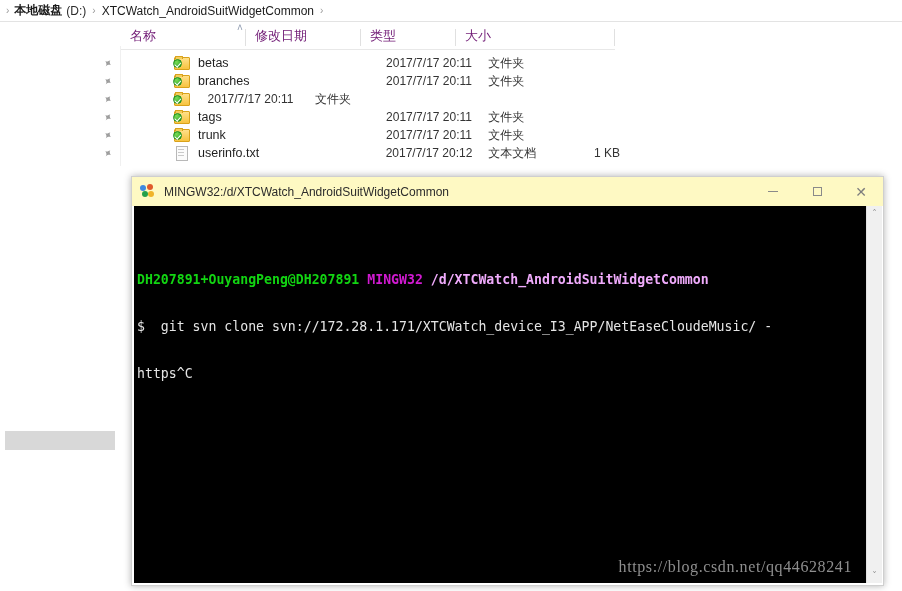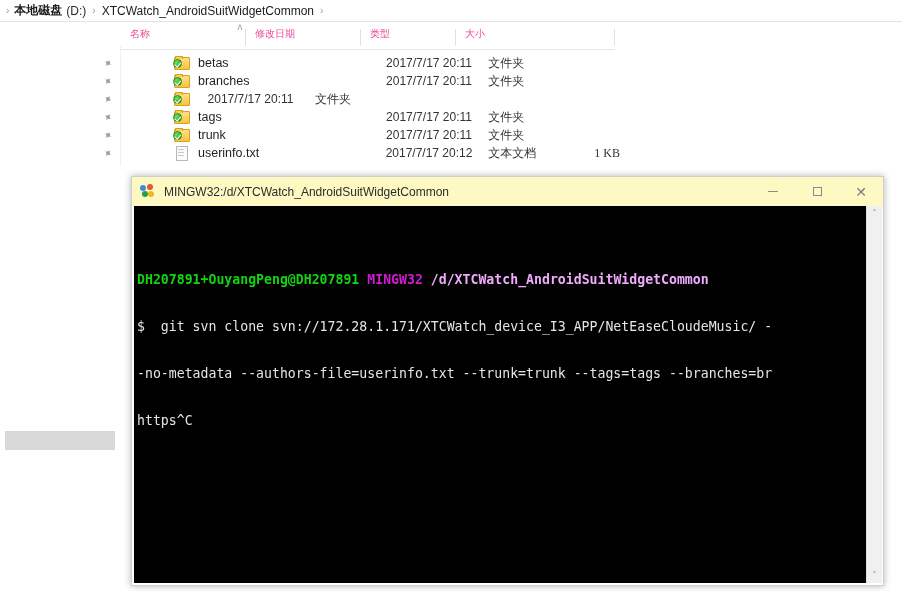--- a/index.html
+++ b/index.html
@@ -55,22 +55,22 @@
   }
 
   .col-header {
     position: absolute;
     left: 120px; top: 5px;
     width: 500px; height: 22px;
   }
   .col-header .hdr {
     position: absolute;
     top: 0;
-    font-size: 10px;
-    color: #ec4899;
+    font-size: 13px;
+    color: #701a75;
     white-space: nowrap;
   }
   .col-sep {
     position: absolute;
     top: 2px;
     width: 1px; height: 17px;
     background: #e0e0e0;
   }
   .sort-caret {
     position: absolute;
@@ -181,21 +181,21 @@
     left: 1.5px; top: 1px;
     width: 2.5px; height: 4.5px;
     border: solid #ffffff;
     border-width: 0 1.4px 1.4px 0;
     transform: rotate(42deg);
   }
 
   .fname { width: 205px; overflow: hidden; }
   .fdate { width: 105px; color: #333333; font-size: 12px; text-align: center; }
   .ftype { width: 85px; color: #333333; font-size: 12px; margin-left: 12px; }
-  .fsize { width: 62px; color: #333333; font-size: 12px; text-align: right; font-family: Liberation Serif, serif; }
+  .fsize { width: 62px; color: #333333; font-size: 12px; text-align: right; }
 
   
   .gray-block {
     position: absolute;
     left: 5px; top: 431px;
     width: 110px; height: 19px;
     background: #d8d8d8;
   }
 
   
@@ -458,39 +458,39 @@
           <span class="glyph-close">✕</span>
         </span>
     </span>
   </div>
 
   <div class="term-body">
 
     
     <div class="ln"><span class="c-green">DH207891+OuyangPeng@DH207891</span><span class="c-white"> </span><span class="c-purple">MINGW32</span><span class="c-white"> </span><span class="c-olive">/d/XTCWatch_AndroidSuitWidgetCommon</span></div>
     <div class="ln c-white">$  git svn clone svn://172.28.1.171/XTCWatch_device_I3_APP/NetEaseCloudeMusic/ -</div>
-    <div class="ln c-white">-no-metadata --authors-file=userinfo.txt --trunk=trunk --tags=tags --branches=br</div>
     <div class="ln c-white">https^C</div>
 
     <div class="blank"></div>
     <div class="blank"></div>
 
     
     
     
     
 
     
     
     
 
     
     
     
 
+    <div class="watermark">https://blog.csdn.net/qq44628241</div>
   </div>
 
   <div class="term-scroll">
     <div class="sb-arrow up">˄</div>
     <div class="sb-thumb"></div>
     <div class="sb-arrow down">˅</div>
   </div>
 
 </div>
 

